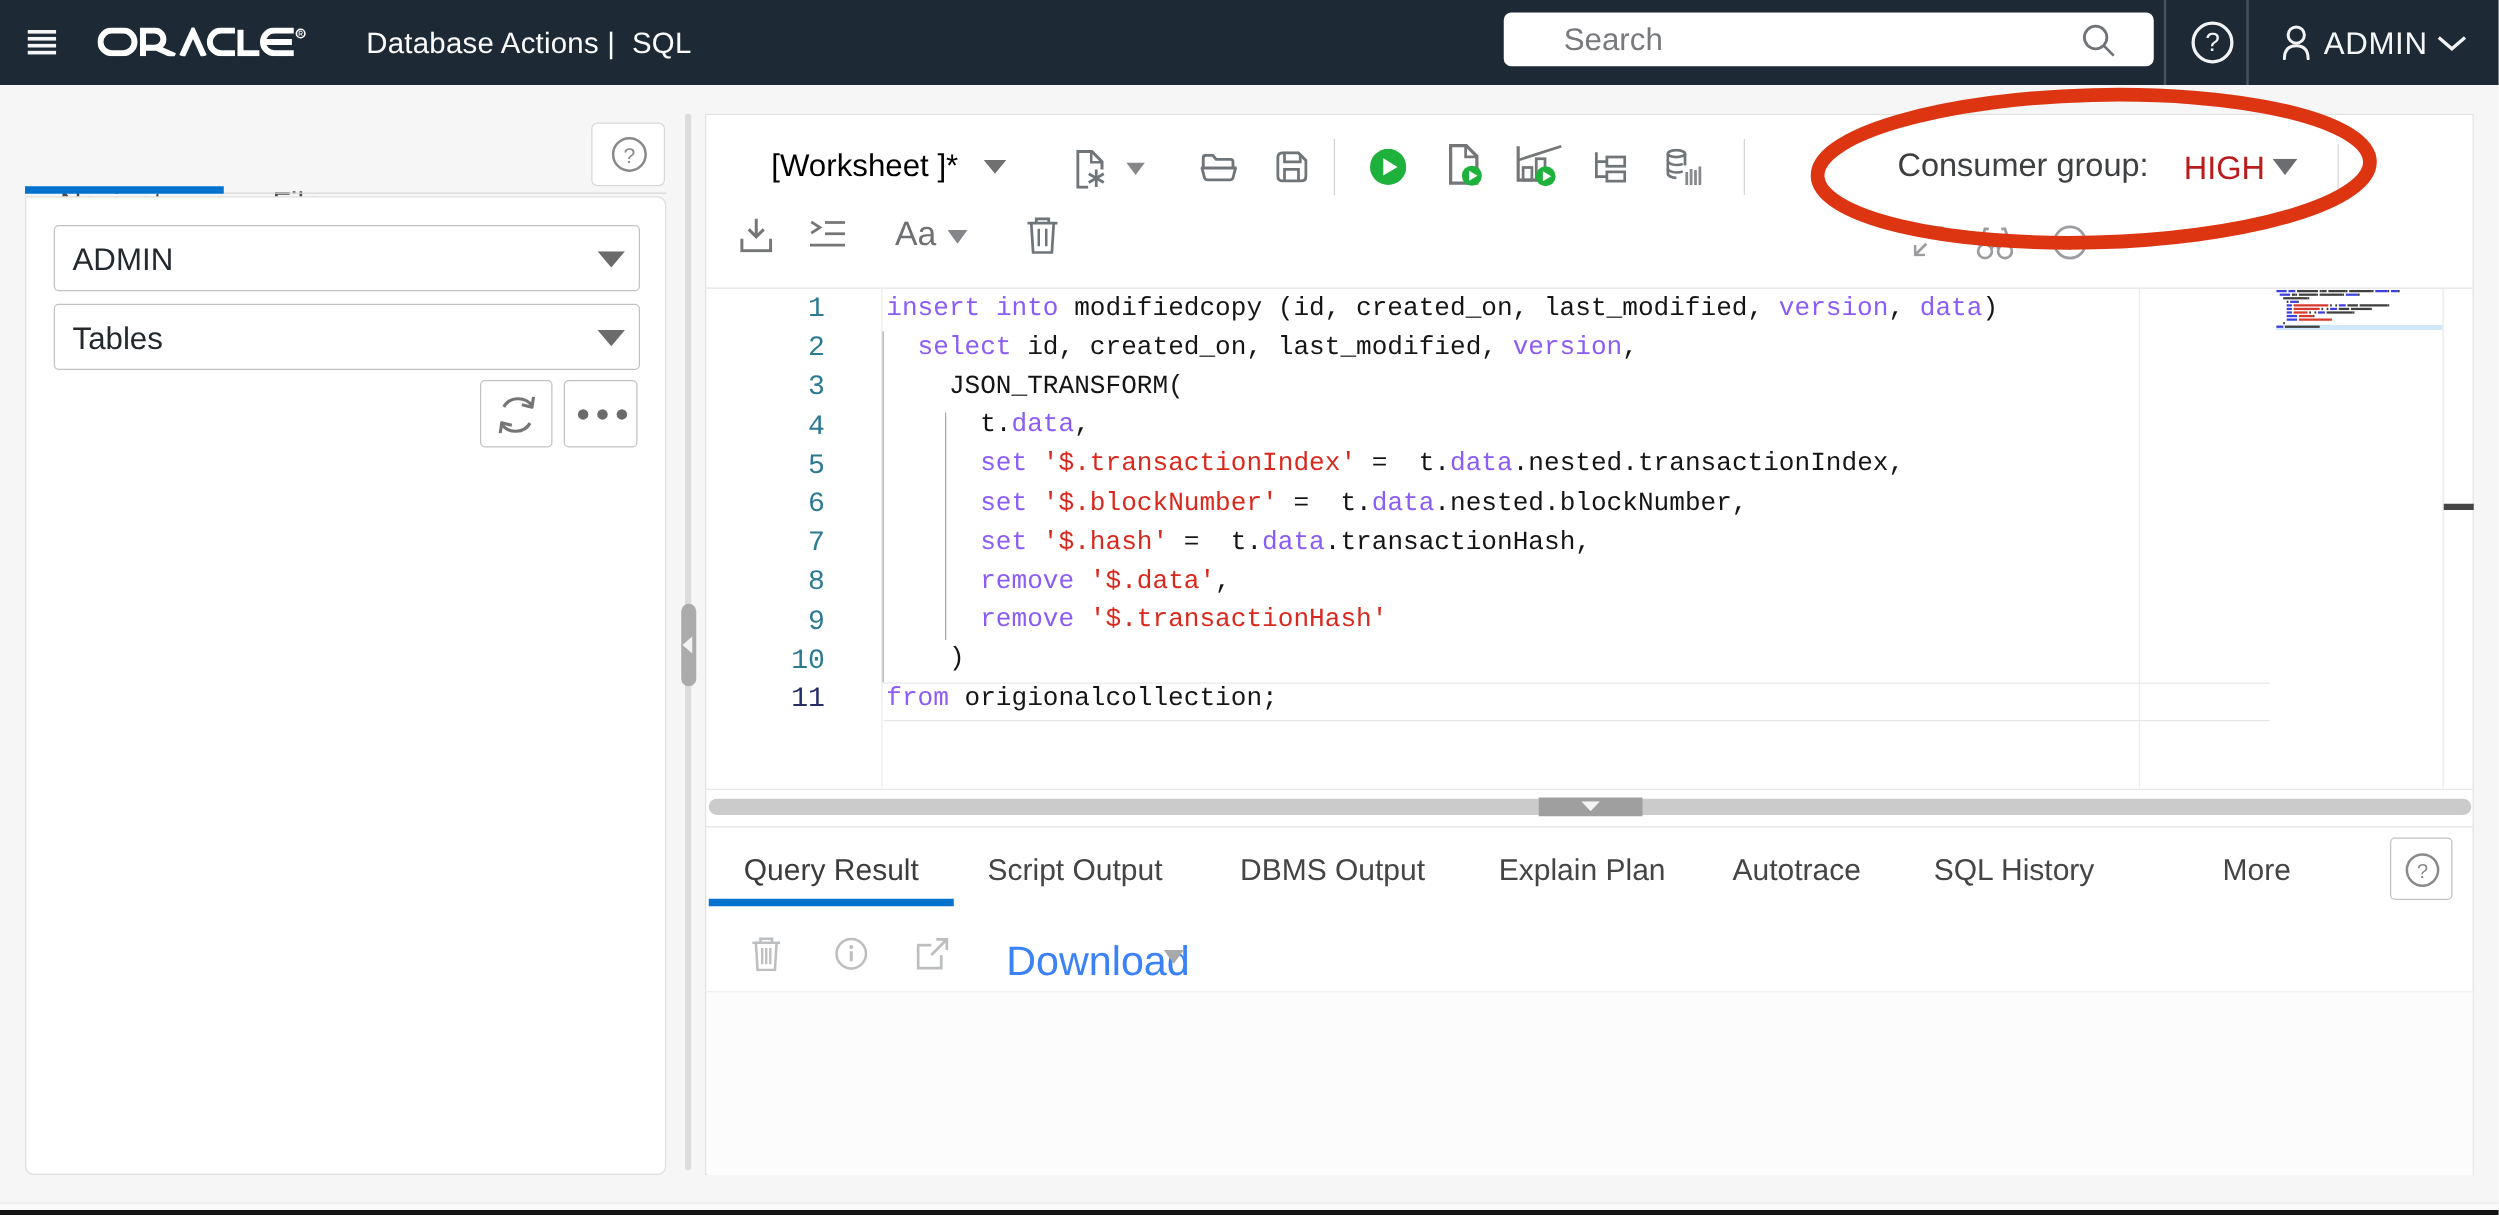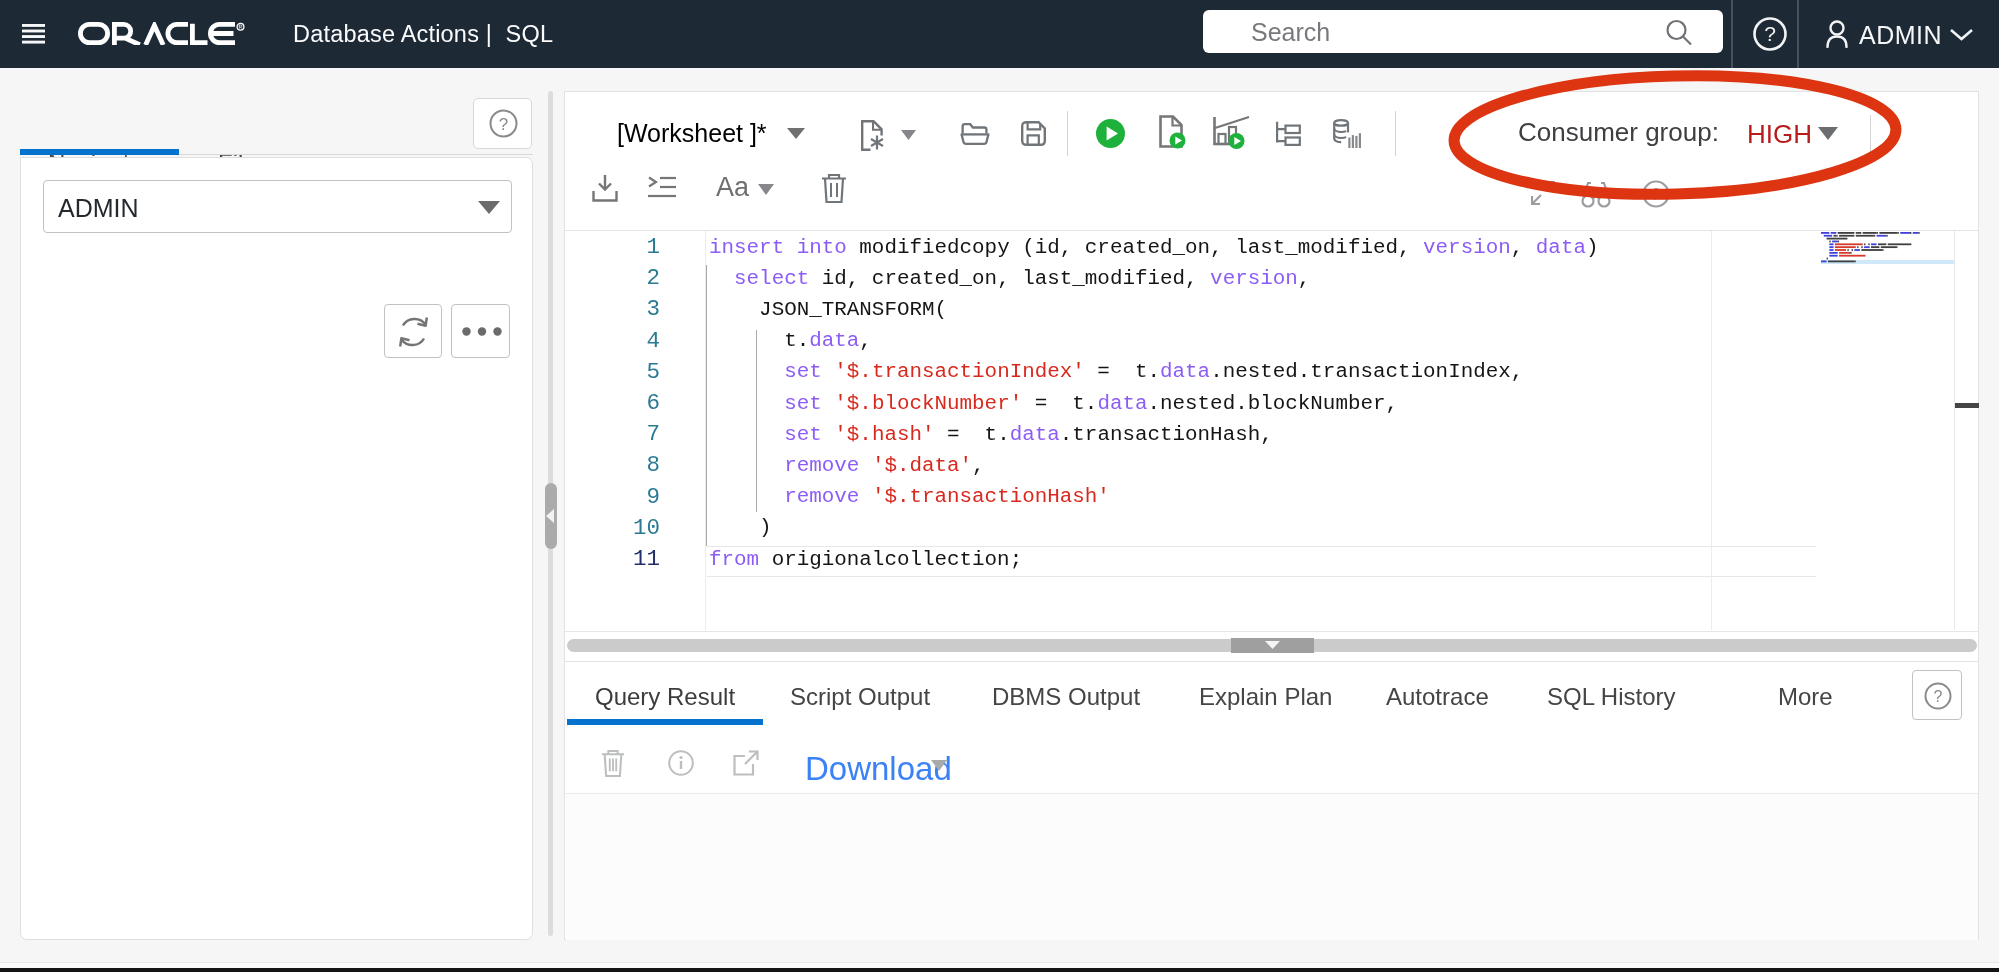--- a/index.html
+++ b/index.html
@@ -105,20 +105,26 @@
 <div id="navunder"></div>
 <div id="sbhelp">
   <svg class="abs" style="left:15px;top:10px" width="29" height="29" viewBox="0 0 29 29">
       <circle cx="14.5" cy="14.5" r="13" fill="none" stroke="#8a8a8a" stroke-width="2"></circle>
       <text x="14.5" y="21" font-size="17" fill="#8a8a8a" text-anchor="middle" font-family="Liberation Sans">?</text>
     </svg>
 </div>
 <div id="sb">
   <div class="sel" style="top:22px">
       <span>ADMIN</span>
+    <svg class="abs" style="left:434px;top:20px" width="22" height="13" viewBox="0 0 22 13">
+        <path d="M0 0 H22 L11 13 Z" fill="#6b6b6b"></path>
+      </svg>
+  </div>
+  <div class="sel" style="top:85px">
+      <span>Tables</span>
     <svg class="abs" style="left:434px;top:20px" width="22" height="13" viewBox="0 0 22 13">
         <path d="M0 0 H22 L11 13 Z" fill="#6b6b6b"></path>
       </svg>
   </div>
   <div class="btn" style="left:363px;top:146px;width:58px;height:54px">
     <svg class="abs" style="left:13px;top:12px" width="31" height="30" viewBox="0 0 31 30">
       <path d="M27.5 7.5 A 13 12 0 0 0 5 8.5" fill="none" stroke="#757575" stroke-width="2.5"></path>
       <path d="M3.5 22.5 A 13 12 0 0 0 26 21.5" fill="none" stroke="#757575" stroke-width="2.5"></path>
       <path d="M28.8 0.5 L27.6 8.8 L19.5 6.8" fill="none" stroke="#757575" stroke-width="2.5" stroke-linejoin="round"></path>
       <path d="M2.2 29.5 L3.4 21.2 L11.5 23.2" fill="none" stroke="#757575" stroke-width="2.5" stroke-linejoin="round"></path>

